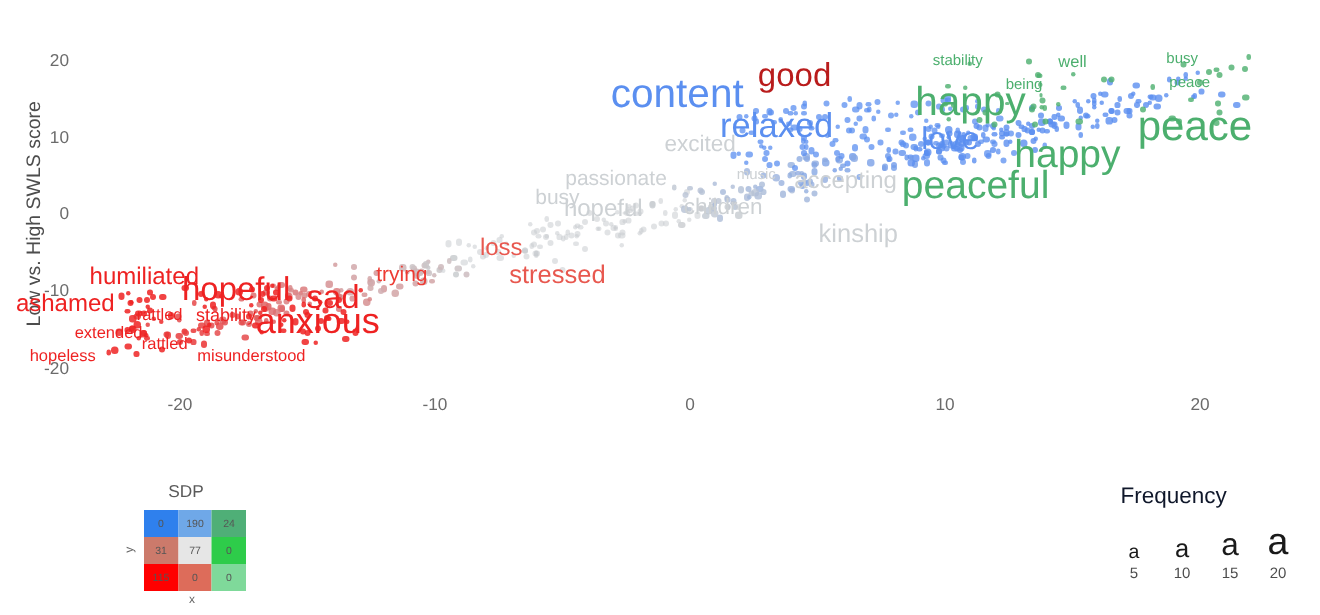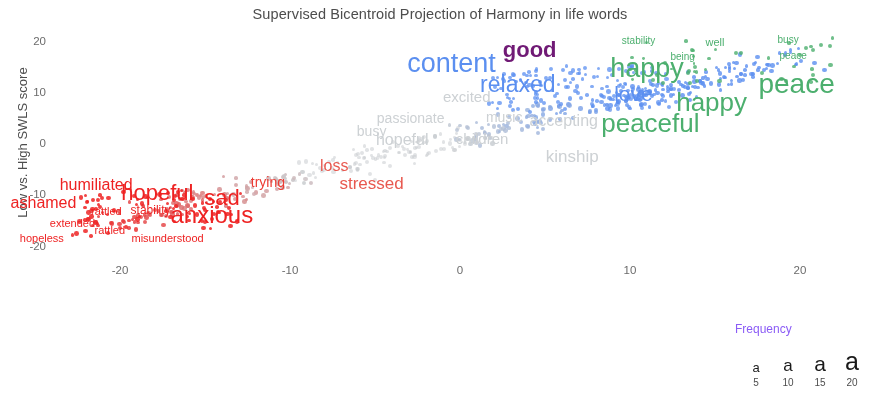--- a/index.html
+++ b/index.html
@@ -44,31 +44,30 @@
   #sdp-legend{position:absolute;left:58px;top:322px;width:150px;height:86px;}
   #sdp-title{position:absolute;left:0;top:0;width:132px;text-align:center;font-size:11.5px;color:#5a5a5a;}
   #sdp-grid{position:absolute;left:38px;top:18px;width:68px;height:54px;display:grid;
     grid-template-columns:repeat(3,1fr);grid-template-rows:repeat(3,1fr);}
   #sdp-grid div{display:flex;align-items:center;justify-content:center;font-size:7px;color:#555;}
   #sdp-ylab{position:absolute;left:26px;top:40px;font-size:8px;color:#666;transform:rotate(-90deg);}
   #sdp-xlab{position:absolute;left:68px;top:73px;font-size:8px;color:#666;}
 
   
   #freq-legend{position:absolute;left:735px;top:322px;width:130px;height:80px;}
-  #freq-title{position:absolute;left:0;top:0;font-size:12px;color:#8b5cf6;}
+  #freq-title{position:absolute;left:12px;top:0;font-size:15px;color:#0f172a;}
   .freq-item{position:absolute;text-align:center;width:30px;}
   .freq-glyph{color:#1a1a1a;line-height:1;}
   .freq-num{font-size:10px;color:#4d4d4d;margin-top:3px;}
 </style>
 </head>
 <body>
 
 <div id="root">
 
-  <div class="plot-title">Supervised Bicentroid Projection of Harmony in life words</div>
 
   <div class="y-axis-label">Low vs. High SWLS score</div>
 
   <div id="ytick-wrap">
       <div class="ytick" style="top: 34.5px;">20</div>
       <div class="ytick" style="top: 85.75px;">10</div>
       <div class="ytick" style="top: 137px;">0</div>
       <div class="ytick" style="top: 188.25px;">-10</div>
       <div class="ytick" style="top: 239.5px;">-20</div>
     </div>
@@ -814,34 +813,34 @@
         <span style="left: 157.904px; top: 194.538px; width: 4.14815px; height: 4.14815px; background: rgb(238, 34, 34); opacity: 0.85;"></span>
         <span style="left: 112.036px; top: 187.217px; width: 3.67996px; height: 3.67996px; background: rgb(238, 34, 34); opacity: 0.85;"></span>
         <span style="left: 155.679px; top: 174.952px; width: 4.27614px; height: 4.27614px; background: rgb(238, 34, 34); opacity: 0.85;"></span>
         <span style="left: 26.6348px; top: 173.317px; width: 4.69864px; height: 4.69864px; background: rgb(238, 34, 34); opacity: 0.85;"></span>
         <span style="left: 43.6906px; top: 199.938px; width: 3.08304px; height: 3.08304px; background: rgb(238, 34, 34); opacity: 0.85;"></span>
         <span style="left: 59.5755px; top: 185.84px; width: 4.72386px; height: 4.72386px; background: rgb(238, 34, 34); opacity: 0.85;"></span>
         <span style="left: 138.594px; top: 175.363px; width: 4.01983px; height: 4.01983px; background: rgb(238, 34, 34); opacity: 0.85;"></span>
       </div>
     <div id="words">
         <div class="word" style="left: 399.5px; top: 41px; font-size: 27px; color: rgb(91, 143, 240);">content</div>
-        <div class="word" style="left: 477.7px; top: 27.675px; font-size: 22px; color: #701a75; font-weight: bold;">good</div>
+        <div class="word" style="left: 477.7px; top: 27.675px; font-size: 22px; color: #b91c1c;">good</div>
         <div class="word" style="left: 586.5px; top: 19.475px; font-size: 10px; color: rgb(76, 175, 110);">stability</div>
         <div class="word" style="left: 663px; top: 19.9875px; font-size: 11px; color: rgb(76, 175, 110);">well</div>
         <div class="word" style="left: 736.1px; top: 17.9375px; font-size: 10px; color: rgb(76, 175, 110);">busy</div>
         <div class="word" style="left: 741.2px; top: 33.825px; font-size: 10px; color: rgb(76, 175, 110);">peace</div>
         <div class="word" style="left: 630.7px; top: 34.85px; font-size: 10px; color: rgb(76, 175, 110);">being</div>
         <div class="word" style="left: 595px; top: 46.125px; font-size: 27px; color: rgb(76, 175, 110);">happy</div>
         <div class="word" style="left: 465.8px; top: 61.5px; font-size: 23px; color: rgb(91, 143, 240);">relaxed</div>
         <div class="word" style="left: 744.6px; top: 61.5px; font-size: 28px; color: rgb(76, 175, 110);">peace</div>
         <div class="word" style="left: 581.4px; top: 70.725px; font-size: 21px; color: rgb(91, 143, 240);">love</div>
         <div class="word" style="left: 659.6px; top: 79.95px; font-size: 26px; color: rgb(76, 175, 110);">happy</div>
         <div class="word" style="left: 598.4px; top: 101.475px; font-size: 26px; color: rgb(76, 175, 110);">peaceful</div>
         <div class="word" style="left: 414.8px; top: 73.8px; font-size: 15px; color: rgb(205, 209, 212);">excited</div>
-        <div class="word" style="left: 452.2px; top: 95.325px; font-size: 14px; color: rgb(205, 209, 212);">music</div>
+        <div class="word" style="left: 452.2px; top: 95.325px; font-size: 10px; color: rgb(205, 209, 212);">music</div>
         <div class="word" style="left: 511.7px; top: 99.425px; font-size: 16px; color: rgb(205, 209, 212);">accepting</div>
         <div class="word" style="left: 358.7px; top: 95.8375px; font-size: 14px; color: rgb(205, 209, 212);">passionate</div>
         <div class="word" style="left: 319.6px; top: 108.65px; font-size: 14px; color: rgb(205, 209, 212);">busy</div>
         <div class="word" style="left: 350.2px; top: 118.388px; font-size: 16px; color: rgb(205, 209, 212);">hopeful</div>
         <div class="word" style="left: 430.1px; top: 115.825px; font-size: 15px; color: rgb(205, 209, 212);">children</div>
         <div class="word" style="left: 520.2px; top: 133.762px; font-size: 17px; color: rgb(205, 209, 212);">kinship</div>
         <div class="word" style="left: 282.2px; top: 144.012px; font-size: 16px; color: rgb(232, 88, 79);">loss</div>
         <div class="word" style="left: 319.6px; top: 161.438px; font-size: 17px; color: rgb(232, 88, 79);">stressed</div>
         <div class="word" style="left: 215.9px; top: 159.9px; font-size: 14px; color: rgb(237, 59, 51);">trying</div>
         <div class="word" style="left: 170px; top: 176.3px; font-size: 22px; color: rgb(238, 34, 34);">sad</div>
@@ -851,20 +850,36 @@
         <div class="word" style="left: -8.5px; top: 180.912px; font-size: 16px; color: rgb(238, 34, 34);">ashamed</div>
         <div class="word" style="left: 98.6px; top: 188.087px; font-size: 12px; color: rgb(238, 34, 34);">stability</div>
         <div class="word" style="left: 54.4px; top: 189.113px; font-size: 11px; color: rgb(238, 34, 34);">rattled</div>
         <div class="word" style="left: 20.4px; top: 201.412px; font-size: 11px; color: rgb(238, 34, 34);">extended</div>
         <div class="word" style="left: 57.8px; top: 208.075px; font-size: 11px; color: rgb(238, 34, 34);">rattled</div>
         <div class="word" style="left: 115.6px; top: 216.275px; font-size: 11px; color: rgb(238, 34, 34);">misunderstood</div>
         <div class="word" style="left: -10.2px; top: 215.762px; font-size: 11px; color: rgb(238, 34, 34);">hopeless</div>
       </div>
   </div>
 
+  <div id="sdp-legend">
+    <div id="sdp-title">SDP</div>
+    <div id="sdp-grid">
+        <div style="background: rgb(47, 128, 237);">0</div>
+        <div style="background: rgb(111, 168, 232);">190</div>
+        <div style="background: rgb(79, 175, 119);">24</div>
+        <div style="background: rgb(204, 122, 107);">31</div>
+        <div style="background: rgb(230, 230, 230);">77</div>
+        <div style="background: rgb(46, 204, 74);">0</div>
+        <div style="background: rgb(255, 0, 0);">115</div>
+        <div style="background: rgb(221, 108, 90);">0</div>
+        <div style="background: rgb(127, 217, 154);">0</div>
+      </div>
+    <div id="sdp-ylab">y</div>
+    <div id="sdp-xlab">x</div>
+  </div>
 
   <div id="freq-legend">
     <div id="freq-title">Frequency</div>
     <div id="freq-items">
         <div class="freq-item" style="left: 6px; top: 24px;">
           <div class="freq-glyph" style="font-size: 13px; height: 28px; display: flex; align-items: flex-end; justify-content: center;">a</div>
           <div class="freq-num">5</div>
         </div>
         <div class="freq-item" style="left: 38px; top: 24px;">
           <div class="freq-glyph" style="font-size: 17px; height: 28px; display: flex; align-items: flex-end; justify-content: center;">a</div>

